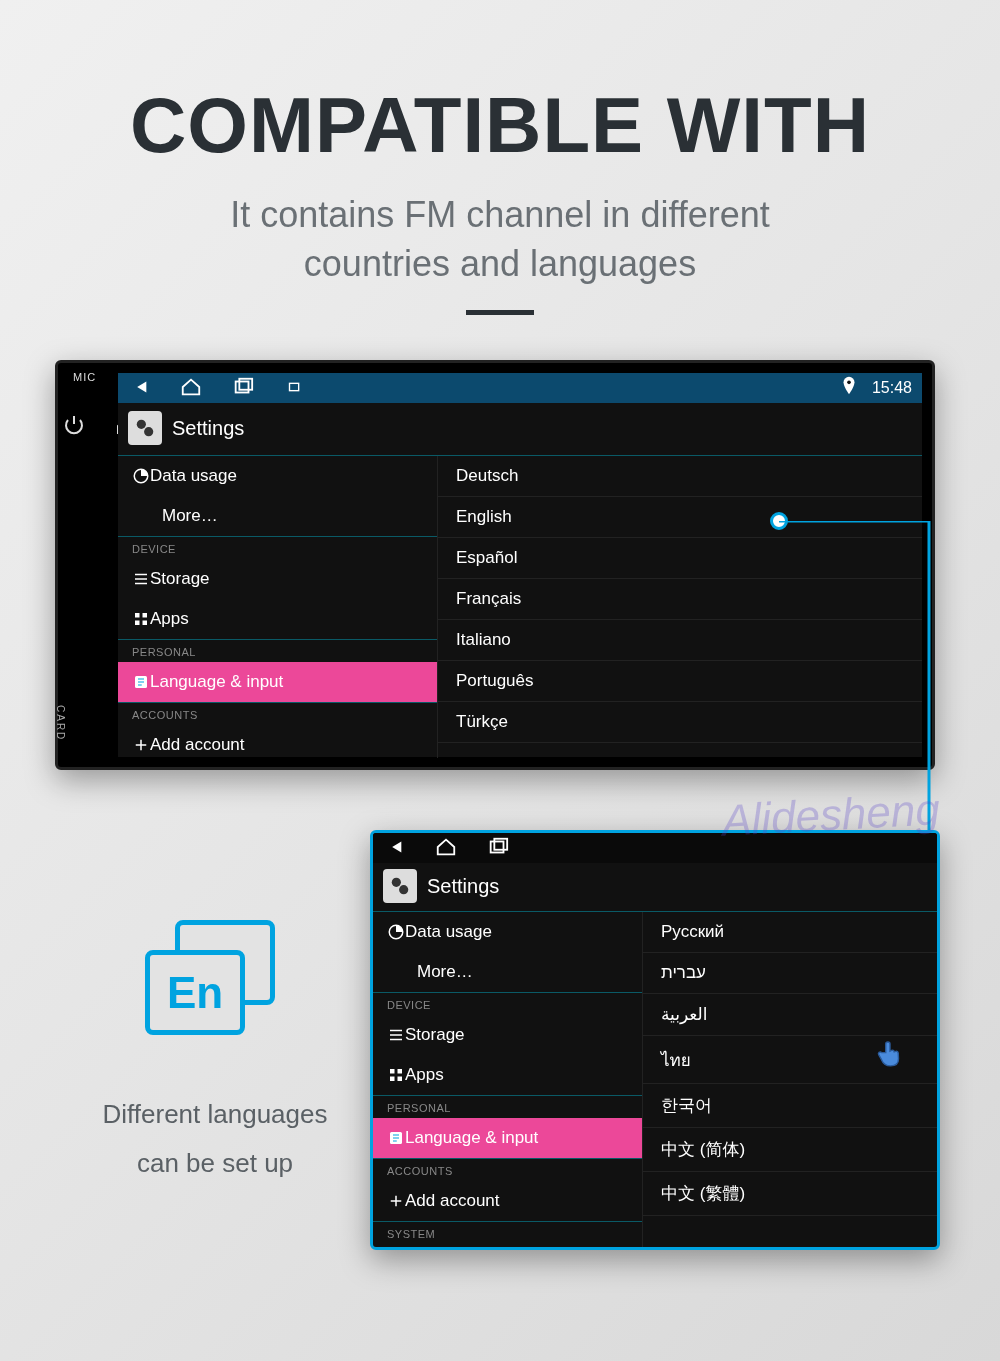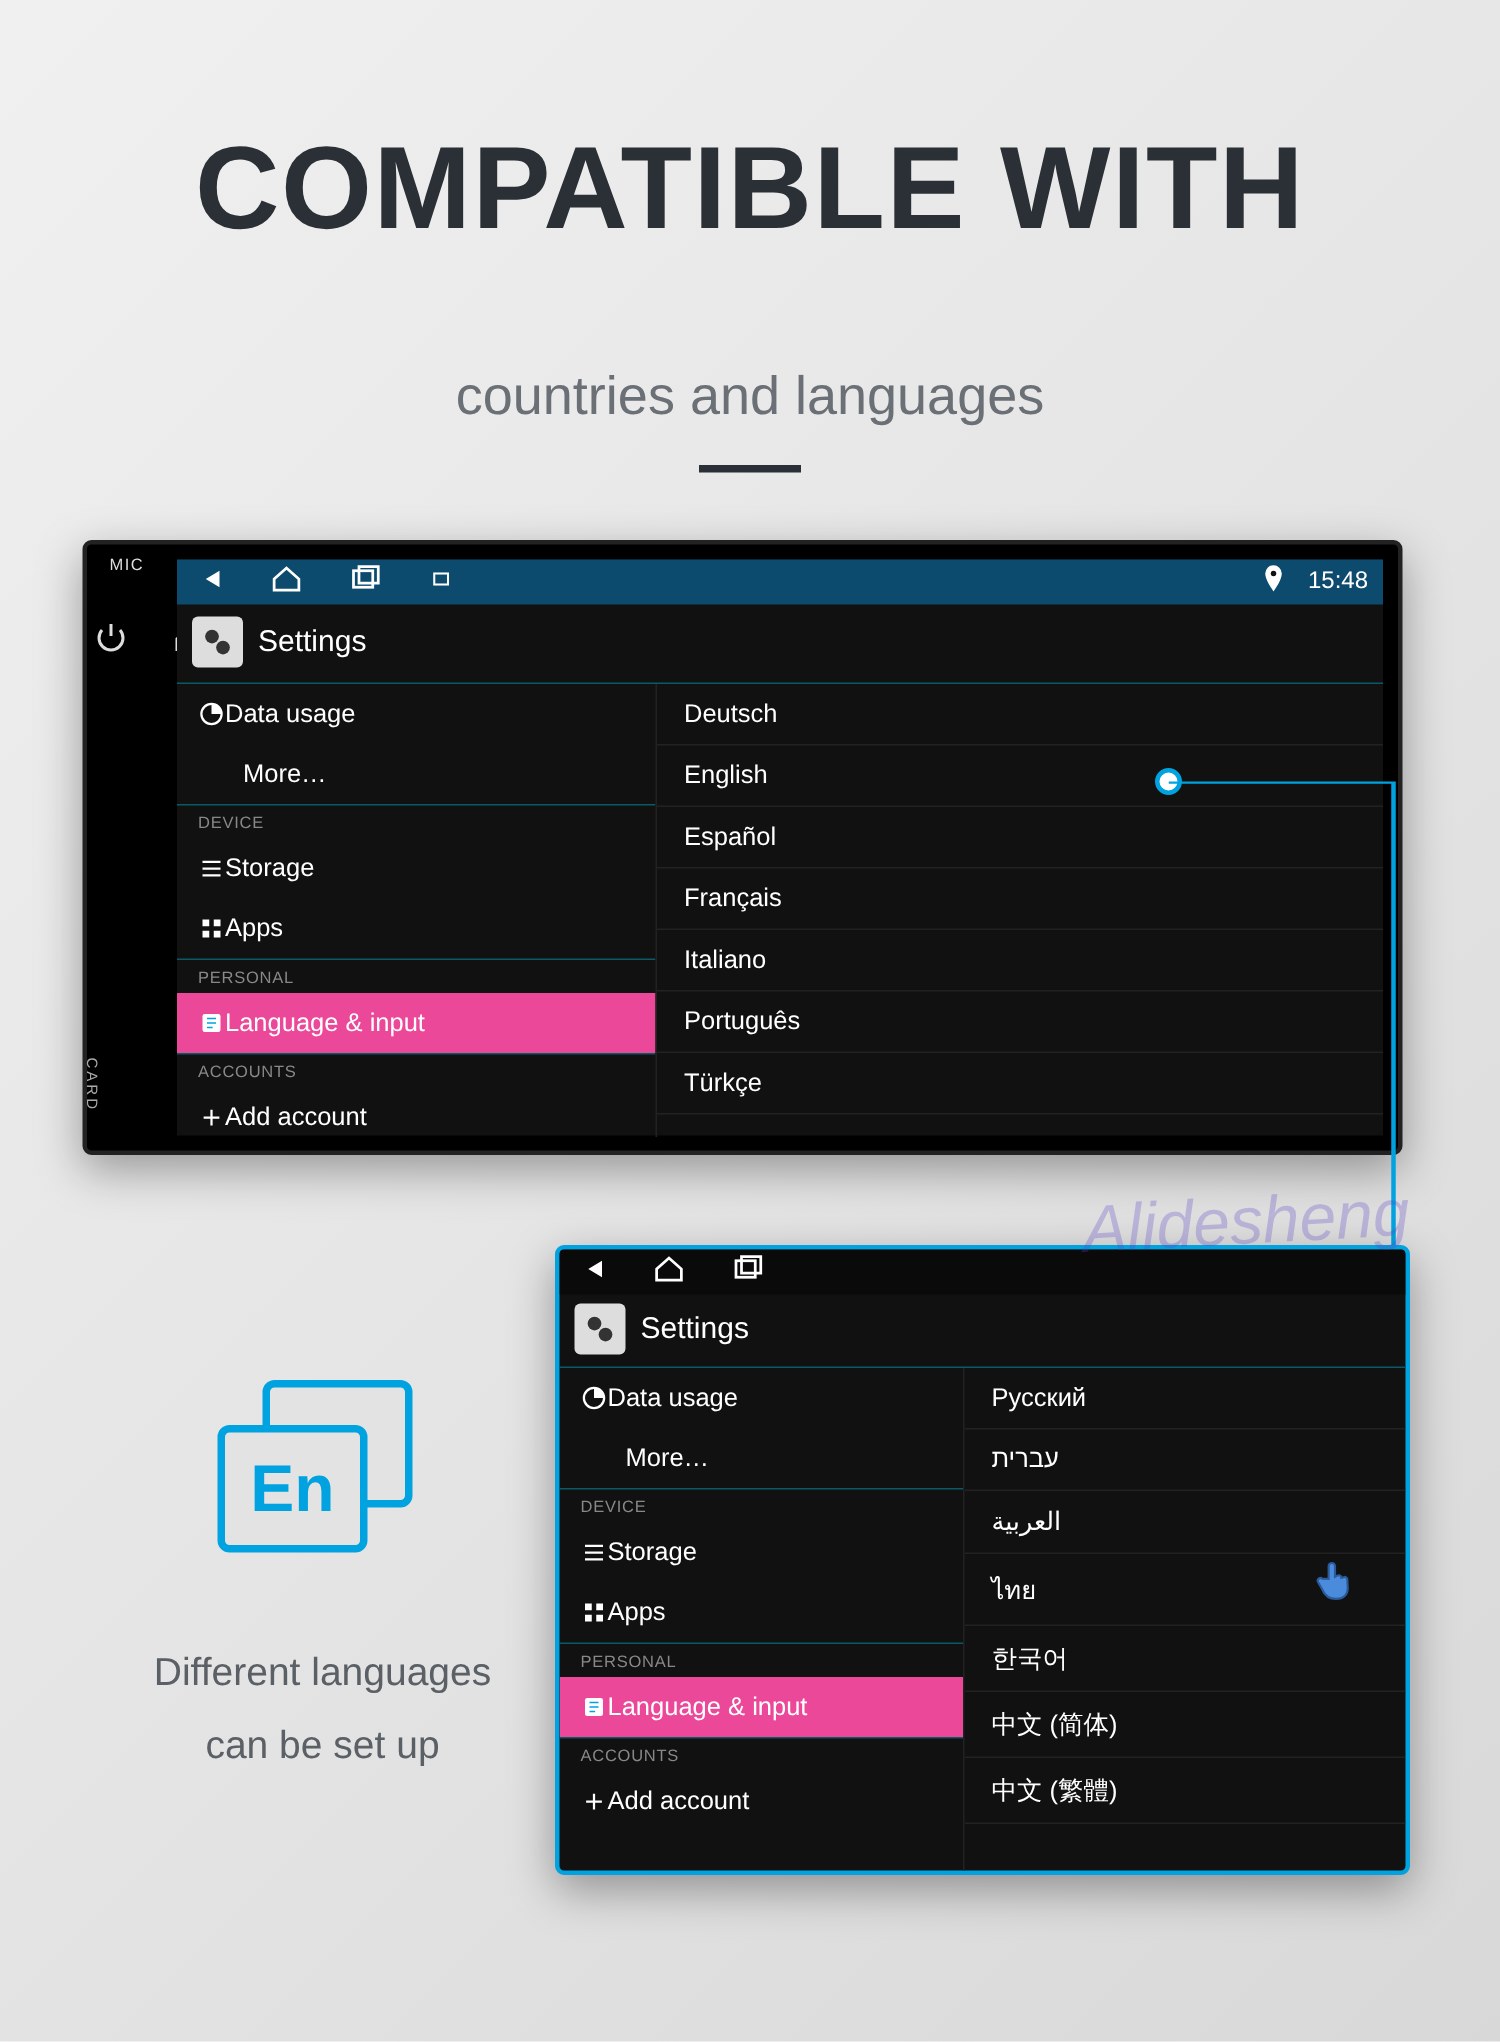--- a/index.html
+++ b/index.html
@@ -65,21 +65,21 @@
 .hand { position:absolute; width:34px; height:34px; }
 .hand svg { width:100%; height:100%; fill:#4a8bdc; stroke:#2a5a9a; stroke-width:1; }
 
 .wm { position:absolute; right:60px; top:790px; font-size:44px; font-style:italic; color:rgba(90,70,200,.28); transform:rotate(-3deg); }
 </style>
 </head>
 <body>
 
 <div class="hero">
   <h1>COMPATIBLE WITH</h1>
-  <p><br><span>countries and languages</span></p>
+  <p><span>It contains FM channel in different</span><br><span>countries and languages</span></p>
   <div class="rule"></div>
 </div>
 
 <div class="device">
   <div class="mic">MIC</div>
   <div class="card">CARD</div>
   <div class="hwcol">
     <div class="btn">
         <svg viewBox="0 0 24 24">
           <path d="M12 2v8"></path>
@@ -272,20 +272,21 @@
           </svg>
           <span>Language &amp; input</span>
         </div>
       <div class="section-lbl">ACCOUNTS</div>
       <div class="row">
           <svg viewBox="0 0 24 24">
             <path d="M12 5v14M5 12h14" stroke="#fff" stroke-width="2"></path>
           </svg>
           <span>Add account</span>
         </div>
+      <div class="section-lbl">SYSTEM</div>
     </div>
     <div class="rightpane" id="langs2">
         <div class="langrow">Русский</div>
         <div class="langrow">עברית</div>
         <div class="langrow">العربية</div>
         <div class="langrow">ไทย</div>
         <div class="langrow">한국어</div>
         <div class="langrow">中文 (简体)</div>
         <div class="langrow">中文 (繁體)</div>
       </div>

